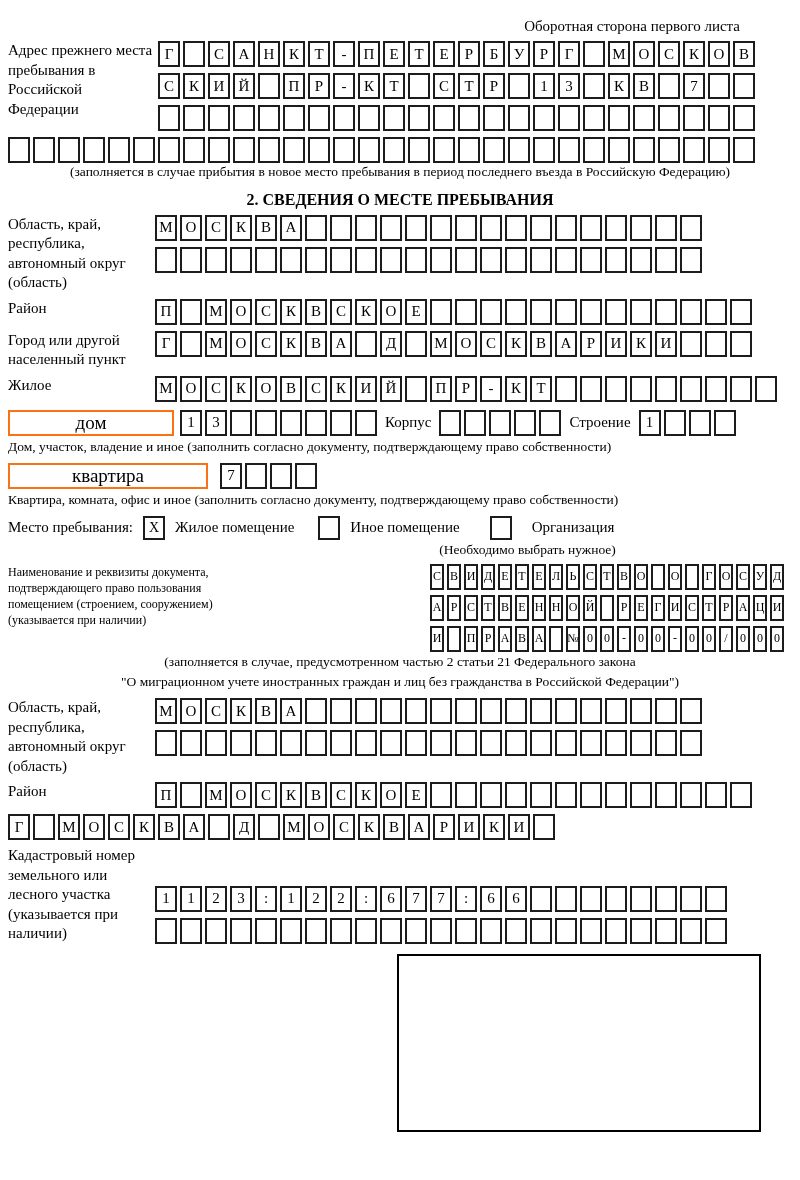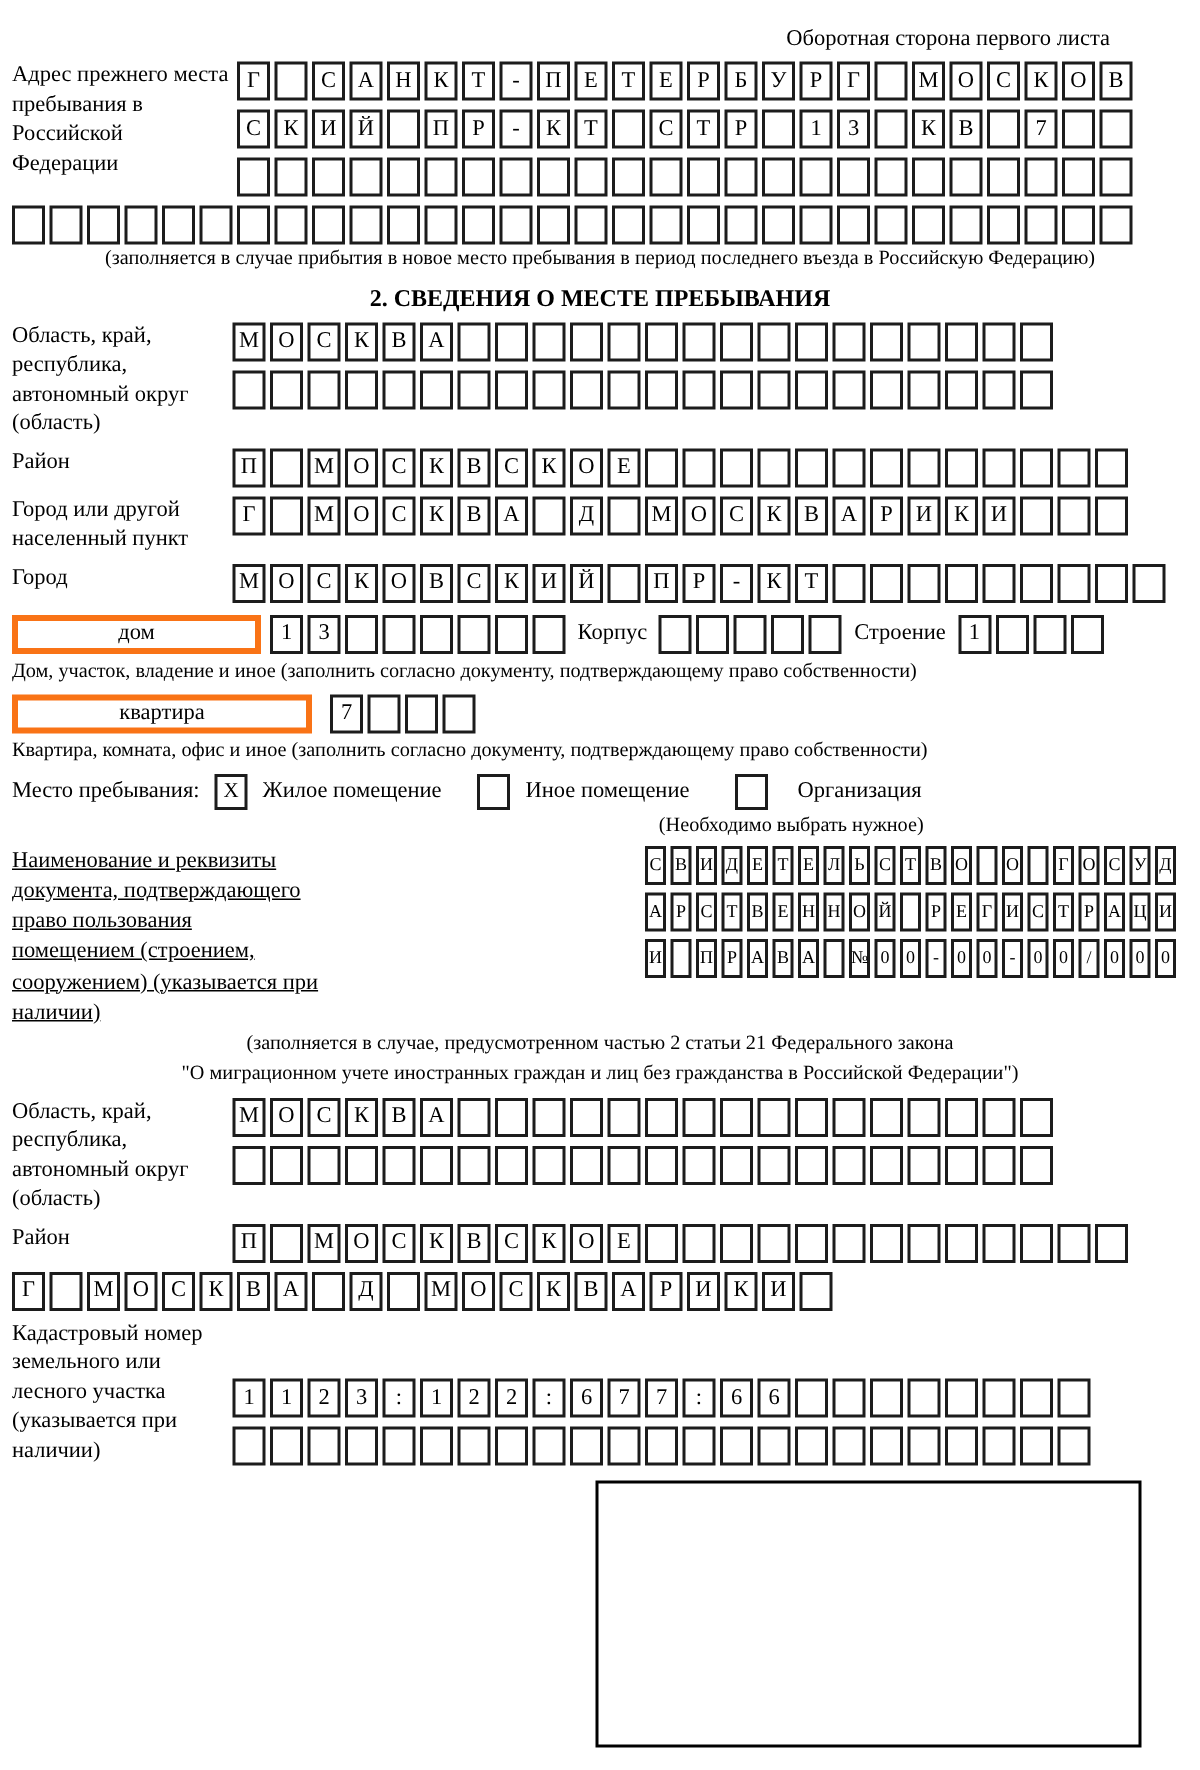--- a/index.html
+++ b/index.html
@@ -14,31 +14,31 @@
   .cell{box-sizing:border-box;width:22px;height:26px;border:2px solid #1c1c1c;display:flex;align-items:center;justify-content:center;font-size:15px;background:#fff;flex-shrink:0;}
   .sm-row .cell{width:14px;font-size:12px;gap:0;}
   .sm-row{gap:3px;}
   .caption{font-size:13.5px;line-height:1.3;}
   .center{text-align:center;}
   .sec-title{font-weight:bold;font-size:16px;text-align:center;margin:10px 0 4px 0;}
   .prev-label{width:150px;}
   .fullrow{margin-top:6px;}
   
   .inline-row{display:flex;align-items:center;margin-top:8px;}
-  .widebox{box-sizing:border-box;border:4px solid #f97316;height:26px;display:flex;align-items:center;justify-content:center;font-size:15px;flex-shrink:0;text-align:right;}
+  .widebox{box-sizing:border-box;border:2px solid #f97316;height:26px;display:flex;align-items:center;justify-content:center;font-size:19px;flex-shrink:0;text-align:right;}
   .box-dom{width:166px;}
   .box-kv{width:200px;margin-right:12px;}
   .inline-lbl{font-size:15px;margin:0 8px;}
   .note-line{font-size:13.5px;margin-top:3px;}
   
   .stay-row{display:flex;align-items:center;margin-top:8px;font-size:15px;}
   .checkbox{box-sizing:border-box;width:22px;height:24px;border:2px solid #1c1c1c;display:flex;align-items:center;justify-content:center;font-size:14px;margin:0 10px;flex-shrink:0;}
   .stay-note{font-size:13.5px;margin:2px 0 2px 255px;text-align:center;}
   
-  .doc-label{flex-shrink:0;width:205px;font-size:15px;line-height:1.35;text-decoration:underline;}
+  .doc-label{flex-shrink:0;width:205px;font-size:12px;line-height:1.35;}
   .doc-cells{margin-left:217px;display:flex;flex-direction:column;gap:5px;}
   
   .sub-title{font-weight:bold;font-size:15.5px;text-align:center;margin:12px 0 6px 0;}
   .law-note{font-size:13.5px;text-align:center;line-height:1.5;}
   
   .mark-area{margin:10px 0 0 350px;width:442px;text-align:center;}
   .mark-box{margin:0 auto;width:360px;height:174px;border:2px solid #000;background:#fff;}
 </style>
 </head>
 <body>
@@ -274,21 +274,21 @@
         <span class="cell">И</span>
         <span class="cell">К</span>
         <span class="cell">И</span>
         <span class="cell"></span>
         <span class="cell"></span>
         <span class="cell"></span>
       </div>
   </div>
 
   <div class="frow">
-    <div class="flabel">Город</div>
+    <div class="flabel">Жилое</div>
     <div class="cellrow">
         <span class="cell">М</span>
         <span class="cell">О</span>
         <span class="cell">С</span>
         <span class="cell">К</span>
         <span class="cell">О</span>
         <span class="cell">В</span>
         <span class="cell">С</span>
         <span class="cell">К</span>
         <span class="cell">И</span>

